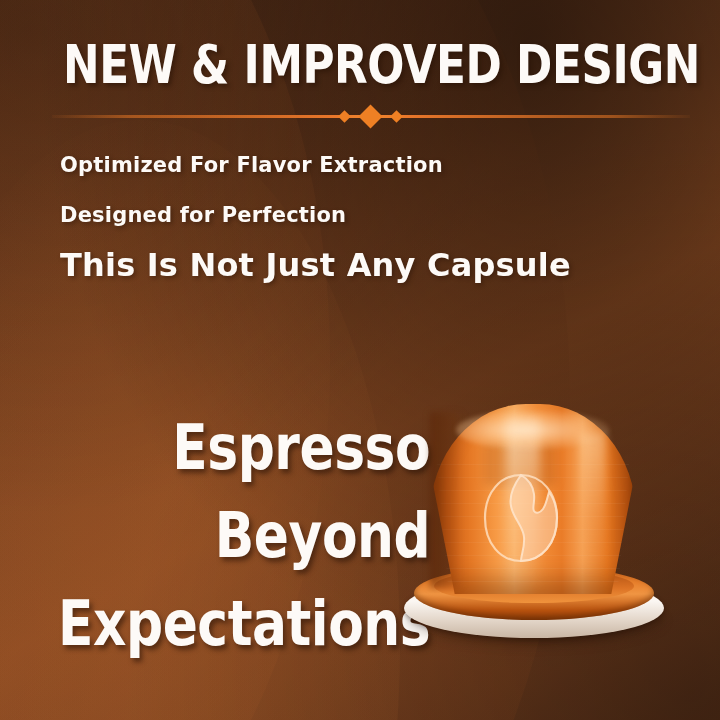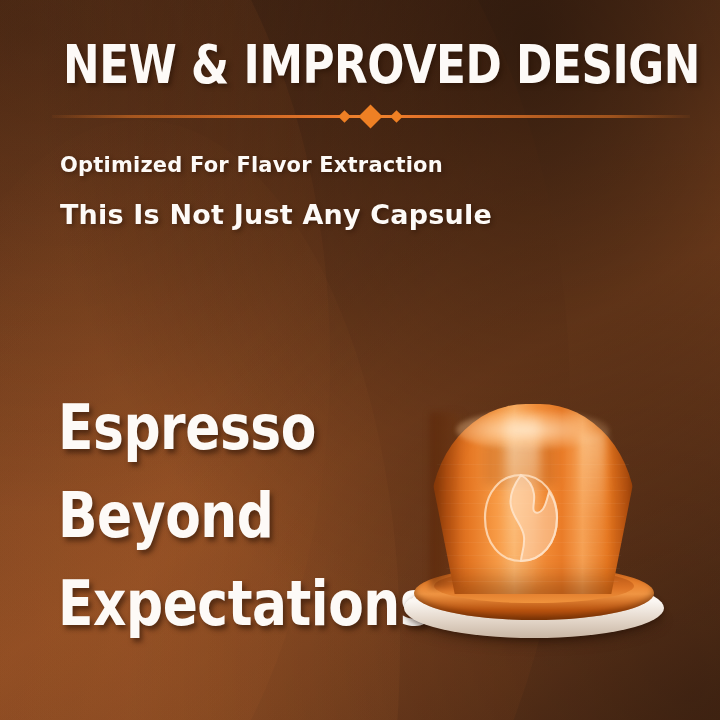--- a/index.html
+++ b/index.html
@@ -128,28 +128,29 @@
     font-family: "DejaVu Sans", "Liberation Sans", sans-serif;
     font-weight: bold;
     color: #fdfaf7;
     font-size: 21px;
     line-height: 50px;
     letter-spacing: 0.2px;
     text-shadow: 2px 2px 4px rgba(40,18,6,0.45);
     white-space: nowrap;
   }
   .feature.emphasis {
-    font-size: 27px;
+    font-size: 32px;
   }
 
   
   .slogan {
     position: absolute;
     left: 58px;
-    top: 384px;
+    top: 404px;
+    text-align: right;
   }
   .slogan-line {
     font-family: "DejaVu Sans Condensed", "Liberation Sans Narrow", "Liberation Sans", sans-serif;
     font-weight: bold;
     font-size: 62px;
     line-height: 88px;
     color: #fdfaf7;
     letter-spacing: -0.5px;
     transform: scaleX(0.93);
     transform-origin: left center;
@@ -290,20 +291,21 @@
 
   <div class="divider">
     <div class="line"></div>
     <div class="dia side left"></div>
     <div class="dia mid"></div>
     <div class="dia side right"></div>
   </div>
 
   <div class="features">
     <div class="feature">Optimized For Flavor Extraction</div>
+    <div class="feature">Designed for Perfection</div>
     <div class="feature emphasis">This Is Not Just Any Capsule</div>
   </div>
 
   <div class="slogan">
     <div class="slogan-line">Espresso</div>
     <div class="slogan-line">Beyond</div>
     <div class="slogan-line">Expectations</div>
   </div>
 
   <div class="capsule">

